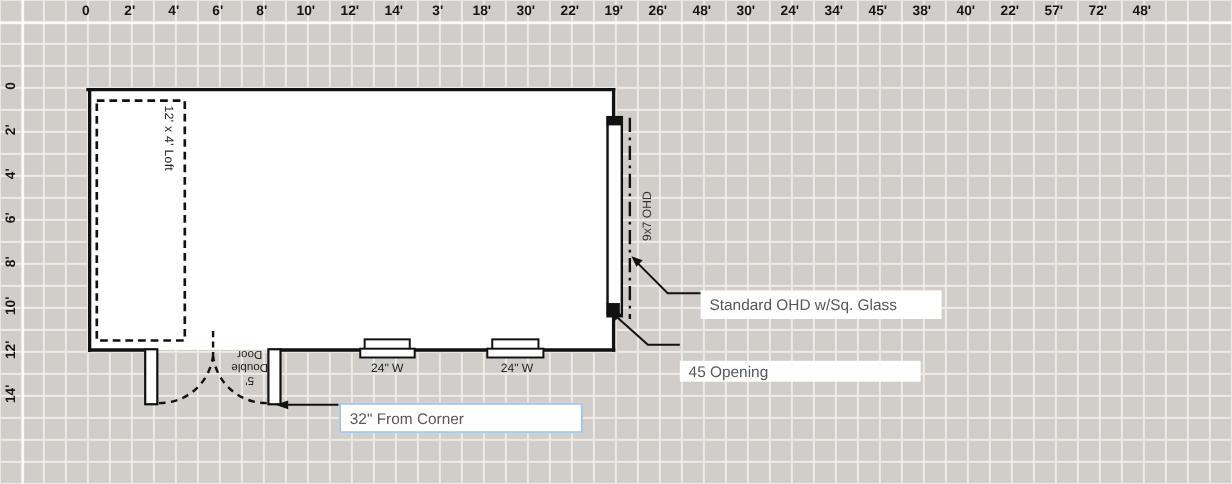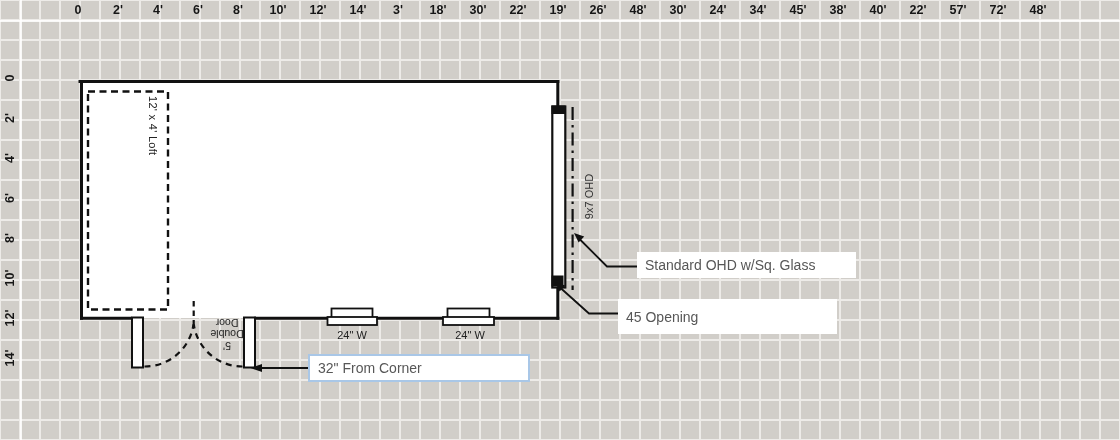--- a/index.html
+++ b/index.html
@@ -35,24 +35,24 @@
   .ohd-lbl{left:550px;top:189px;width:80px;height:15px;font-size:11px;color:#333;
            text-align:center;transform:rotate(-90deg);}
   .win-lbl{top:329px;width:60px;font-size:11px;text-align:center;}
   .win-lbl.w1{left:322px;}
   .win-lbl.w2{left:440px;}
   .door-lbl{left:206px;top:316px;width:42px;font-size:10.5px;line-height:11.5px;
             text-align:center;transform:rotate(180deg);}
   
   .callout{
     position:absolute;background:#ffffff;color:#575757;font-size:14px;
-    display:flex;align-items:center;padding-left:8px;box-sizing:border-box;
+    display:flex;align-items:center;padding-left:8px;box-sizing:border-box;margin-top:12px;
   }
   .callout.c1{left:637px;top:252px;width:219px;height:26px;}
-  .callout.c2{left:618px;top:299px;width:219px;height:35px;}
+  .callout.c2{left:618px;top:316px;width:219px;height:19px;}
   .callout.c3{left:308px;top:354px;width:222px;height:28px;border:2px solid #a9c7e7;}
 </style>
 </head>
 <body>
 
 <div id="stage">
 
   <div class="sep-h"></div>
   <div class="sep-v"></div>
 

